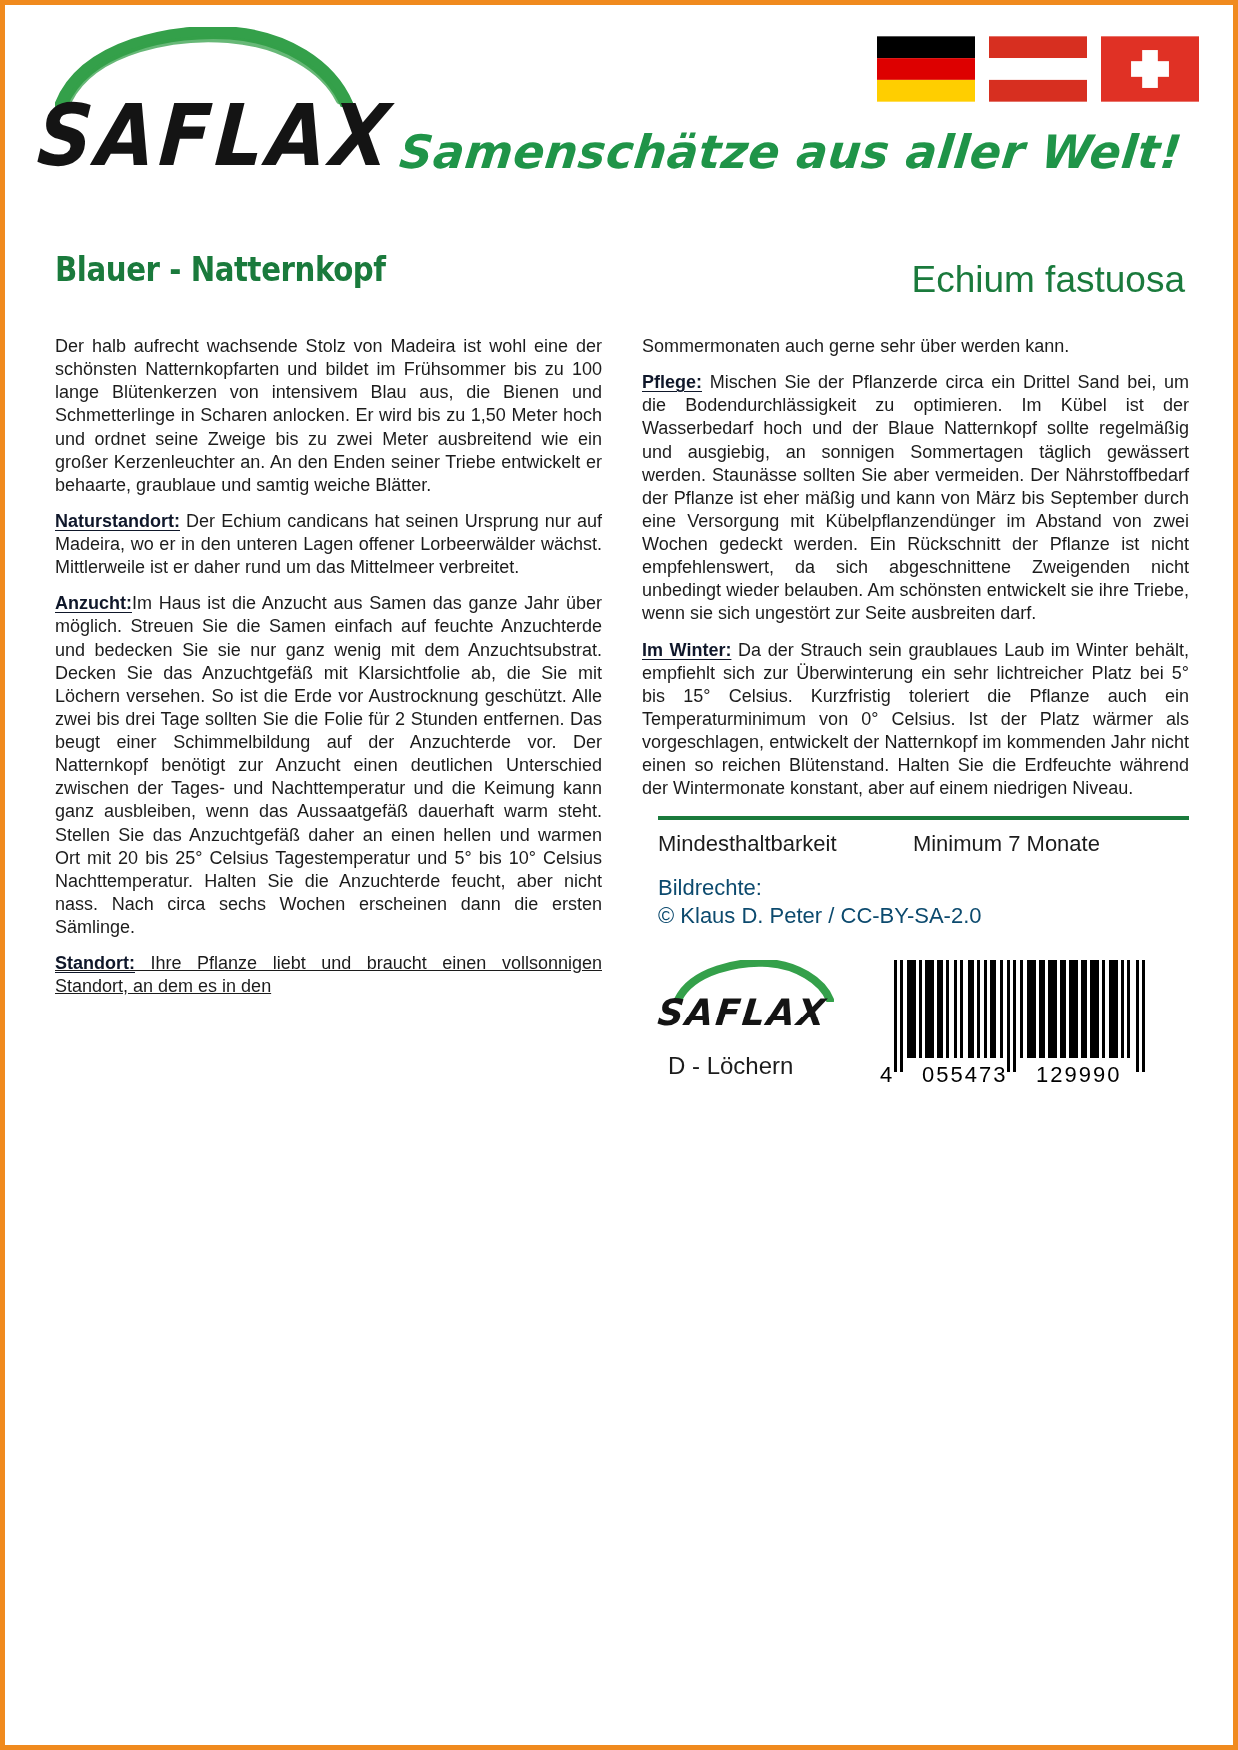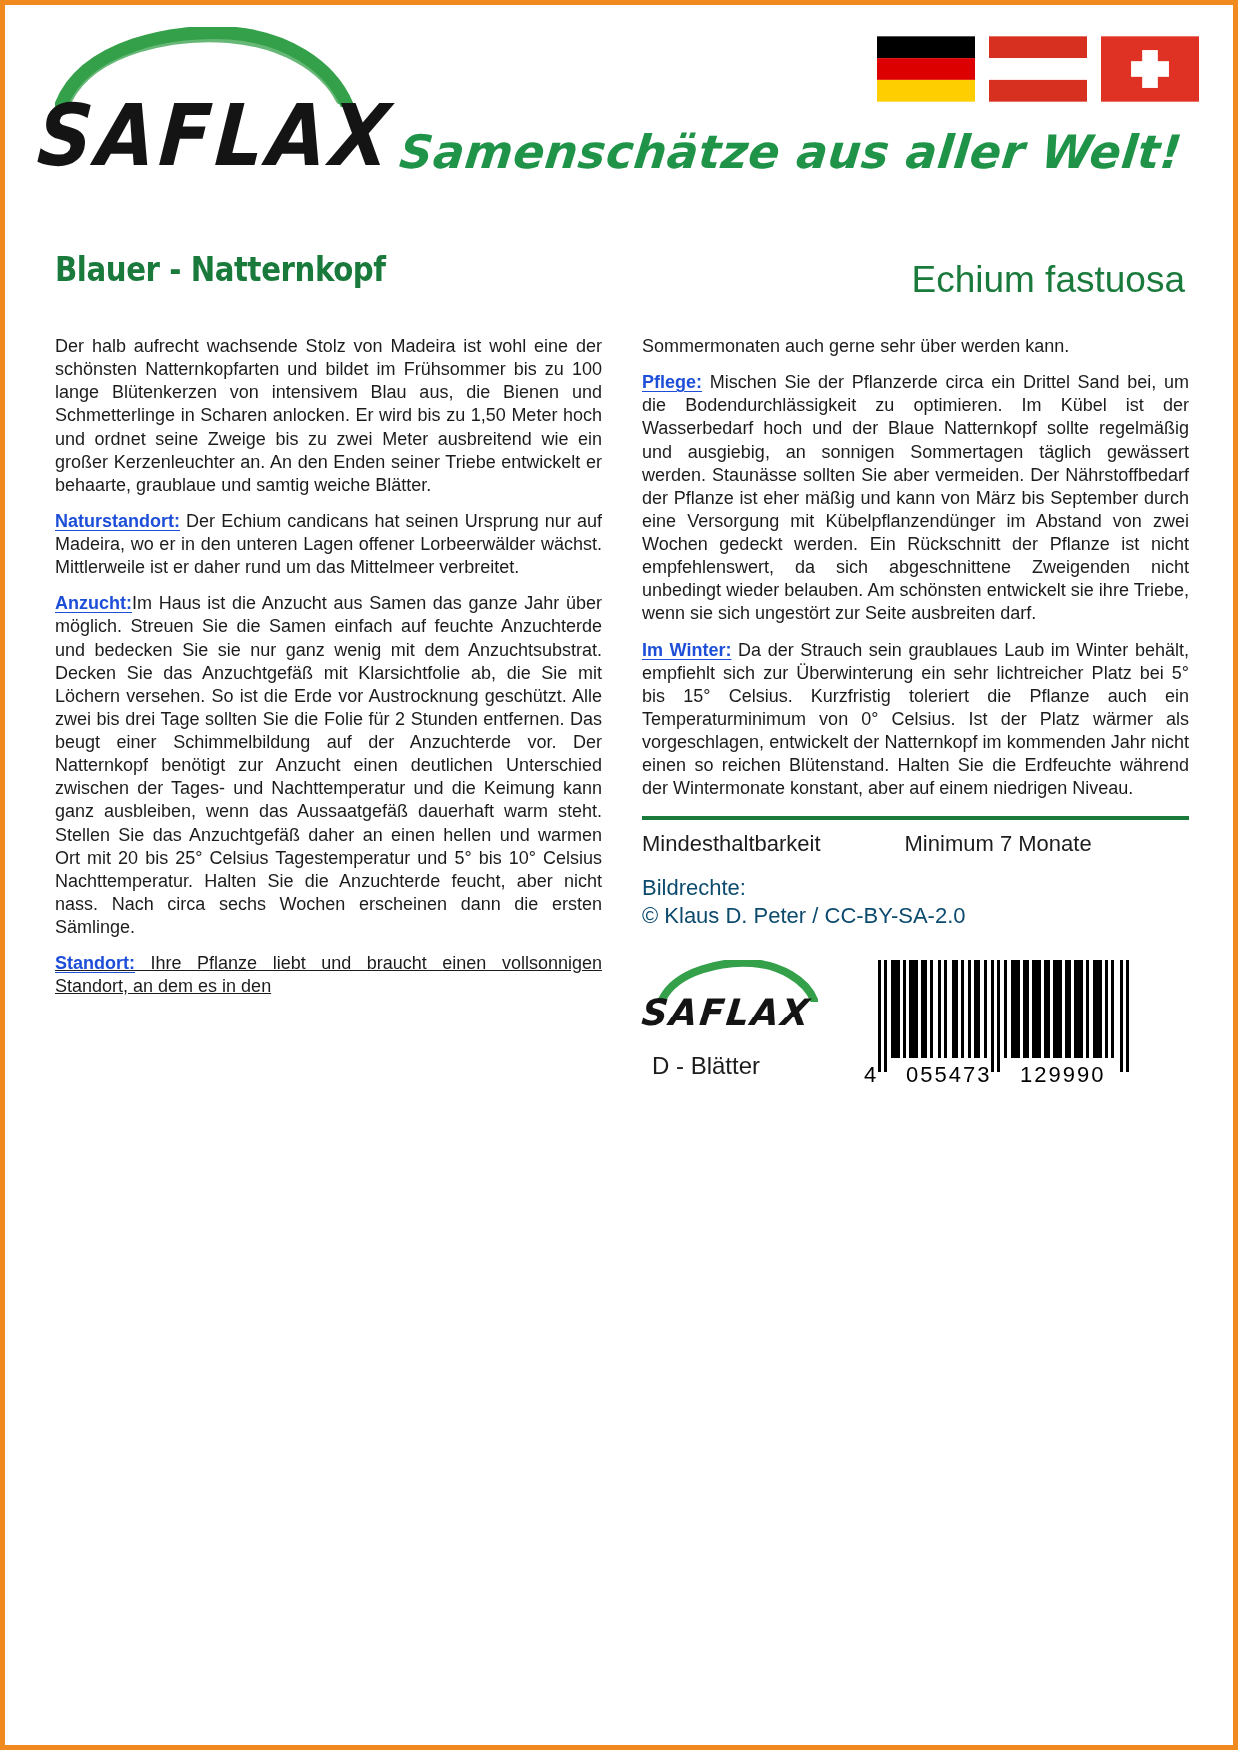--- a/index.html
+++ b/index.html
@@ -132,28 +132,29 @@
     font-family: "Liberation Sans", sans-serif;
     font-size: 18px;
     line-height: 1.285;
     color: #1c1c1c;
     text-align: justify;
     hyphens: manual;
   }
   p.body:last-child { margin-bottom: 15px; text-decoration: underline; }
   .lead {
     font-weight: 700;
-    color: #1d4ed8;
+    color: #0f172a;
     text-decoration: underline;
     text-underline-offset: 3px;
   }
 
   
   .footer {
     margin-top: 16px;
+    margin-left: 16px;
   }
   .rule {
     border: 0;
     border-top: 4px solid #1a7a3c;
     margin: 0 0 10px 0;
   }
   .spec-table {
     width: 100%;
     border-collapse: collapse;
     font-family: "Liberation Sans", sans-serif;
@@ -304,21 +305,21 @@
           <div>© Klaus D. Peter / CC-BY-SA-2.0</div>
         </div>
 
         <div class="brandbar">
 
           <div class="mini-logo">
             <svg class="mini-arc" viewBox="0 0 160 42">
               <path d="M4 40 C 18 10, 66 1, 94 3 C 122 5, 148 20, 156 40" fill="none" stroke="#34a04a" stroke-width="8" stroke-linecap="round"></path>
             </svg>
             <div class="mini-word">SAFLAX</div>
-            <div class="mini-city">D - Blätter</div>
+            <div class="mini-city">D - Löchern</div>
           </div>
 
           <svg class="barcode" viewBox="0 0 300 132">
             <rect x="0" y="0" width="300" height="132" fill="#ffffff"></rect>
             <g fill="#000000">
 
               <rect x="20" y="4" width="3" height="112"></rect>
               <rect x="26" y="4" width="3" height="112"></rect>
 
               <rect x="33" y="4" width="9" height="98"></rect>

